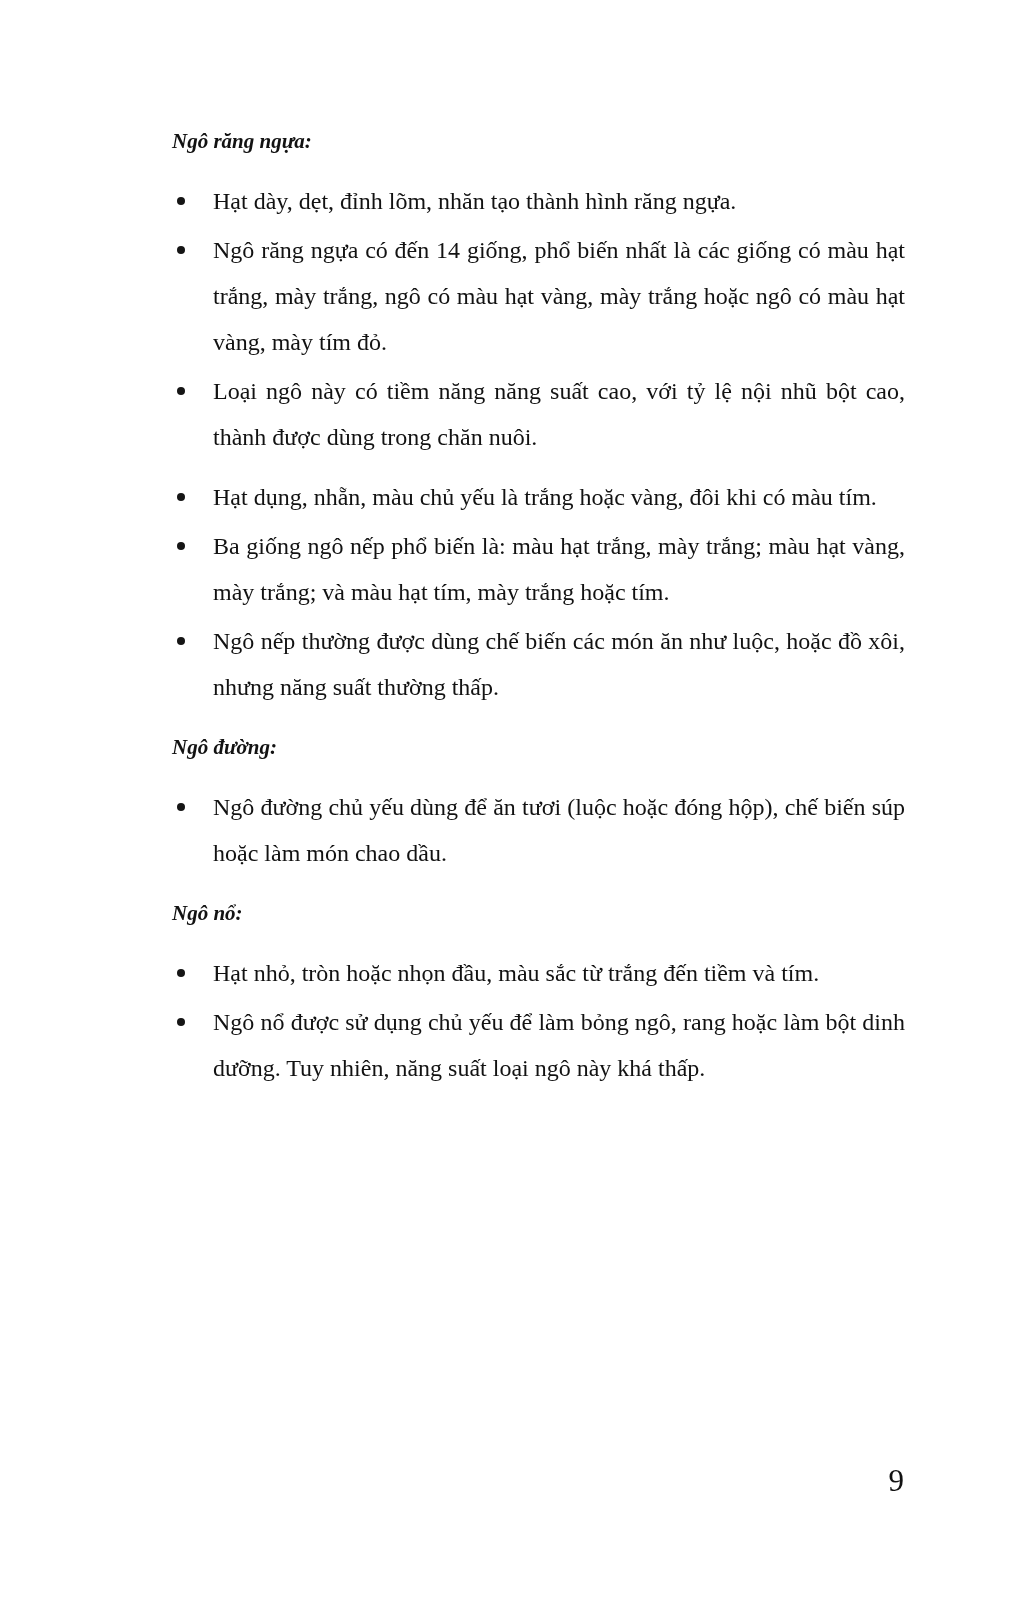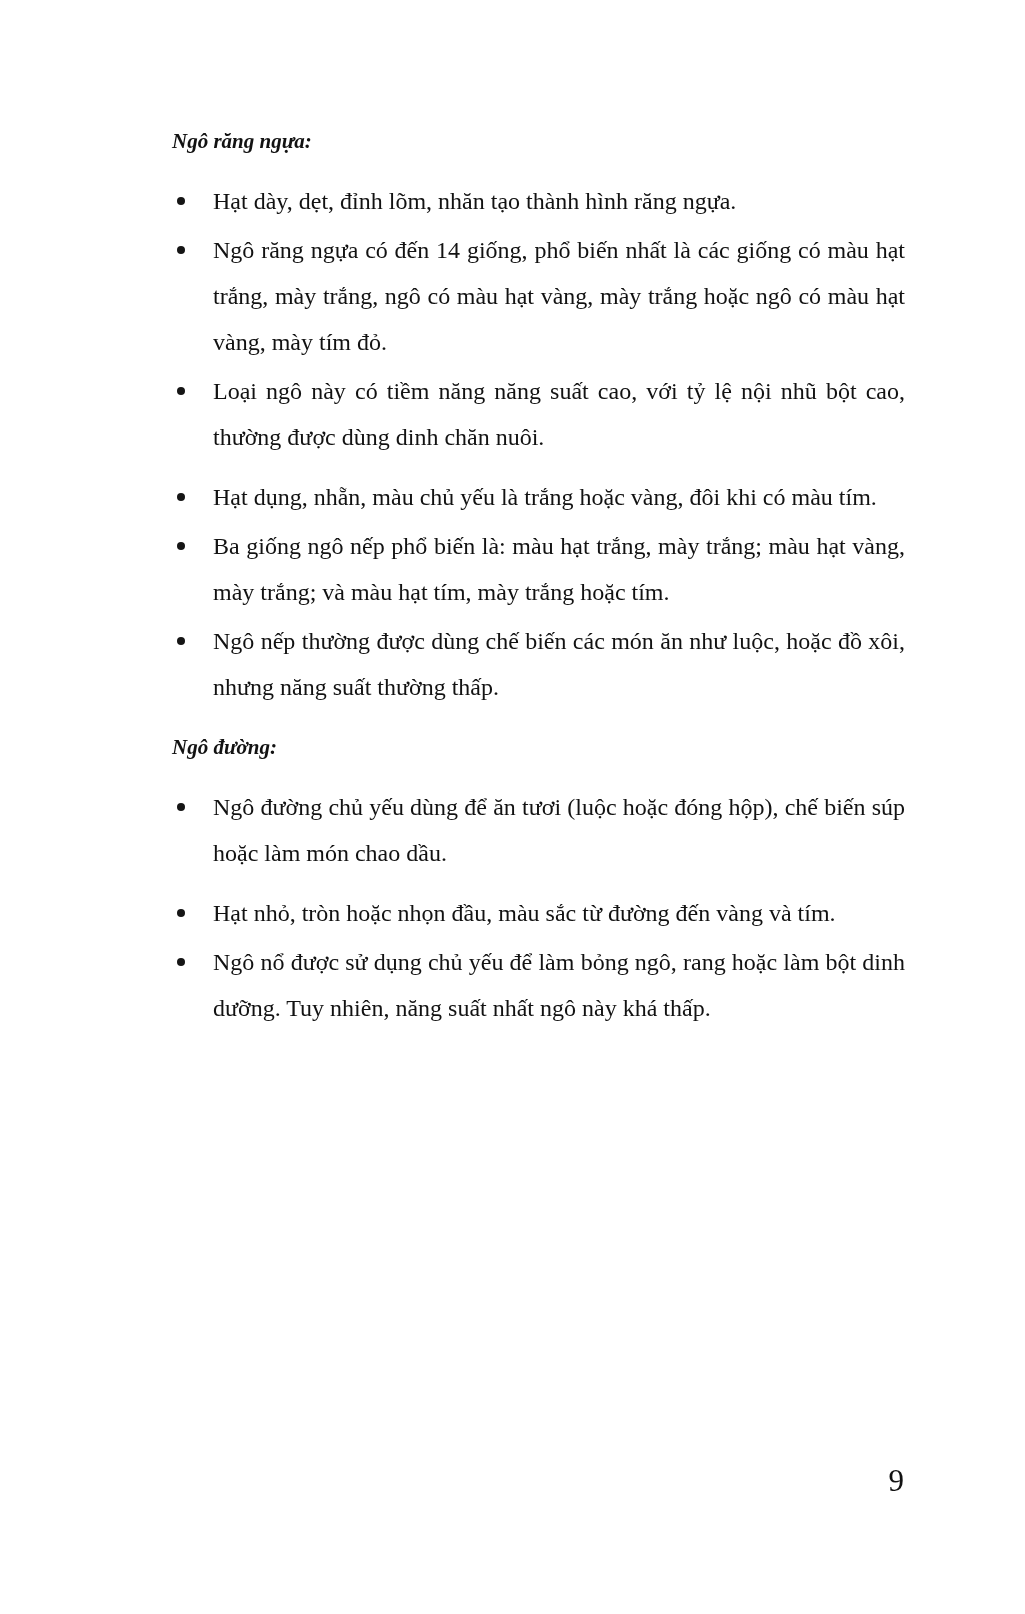--- a/index.html
+++ b/index.html
@@ -76,21 +76,21 @@
       <li class="bullet-item">
         <span class="bullet-dot"></span>
         <span class="bullet-text">Hạt dày, dẹt, đỉnh lõm, nhăn tạo thành hình răng ngựa.</span>
       </li>
       <li class="bullet-item">
         <span class="bullet-dot"></span>
         <span class="bullet-text">Ngô răng ngựa có đến 14 giống, phổ biến nhất là các giống có màu hạt trắng, mày trắng, ngô có màu hạt vàng, mày trắng hoặc ngô có màu hạt vàng, mày tím đỏ.</span>
       </li>
       <li class="bullet-item">
         <span class="bullet-dot"></span>
-        <span class="bullet-text">Loại ngô này có tiềm năng năng suất cao, với tỷ lệ nội nhũ bột cao, thường được dùng dinh chăn nuôi.</span>
+        <span class="bullet-text">Loại ngô này có tiềm năng năng suất cao, với tỷ lệ nội nhũ bột cao, thành được dùng trong chăn nuôi.</span>
       </li>
     </ul>
   </div>
 
   <div class="section">
     <ul class="bullet-list">
       <li class="bullet-item">
         <span class="bullet-dot"></span>
         <span class="bullet-text">Hạt dụng, nhẵn, màu chủ yếu là trắng hoặc vàng, đôi khi có màu tím.</span>
       </li>
@@ -109,27 +109,28 @@
     <h2 class="section-heading">Ngô đường:</h2>
     <ul class="bullet-list">
       <li class="bullet-item">
         <span class="bullet-dot"></span>
         <span class="bullet-text">Ngô đường chủ yếu dùng để ăn tươi (luộc hoặc đóng hộp), chế biến súp hoặc làm món chao dầu.</span>
       </li>
     </ul>
   </div>
 
   <div class="section">
+    <h2 class="section-heading">Ngô nổ:</h2>
     <ul class="bullet-list">
       <li class="bullet-item">
         <span class="bullet-dot"></span>
-        <span class="bullet-text">Hạt nhỏ, tròn hoặc nhọn đầu, màu sắc từ đường đến vàng và tím.</span>
+        <span class="bullet-text">Hạt nhỏ, tròn hoặc nhọn đầu, màu sắc từ trắng đến tiềm và tím.</span>
       </li>
       <li class="bullet-item">
         <span class="bullet-dot"></span>
-        <span class="bullet-text">Ngô nổ được sử dụng chủ yếu để làm bỏng ngô, rang hoặc làm bột dinh dưỡng. Tuy nhiên, năng suất nhất ngô này khá thấp.</span>
+        <span class="bullet-text">Ngô nổ được sử dụng chủ yếu để làm bỏng ngô, rang hoặc làm bột dinh dưỡng. Tuy nhiên, năng suất loại ngô này khá thấp.</span>
       </li>
     </ul>
   </div>
 
 </div>
 
 <div class="page-number">9</div>
 
 </body></html>

